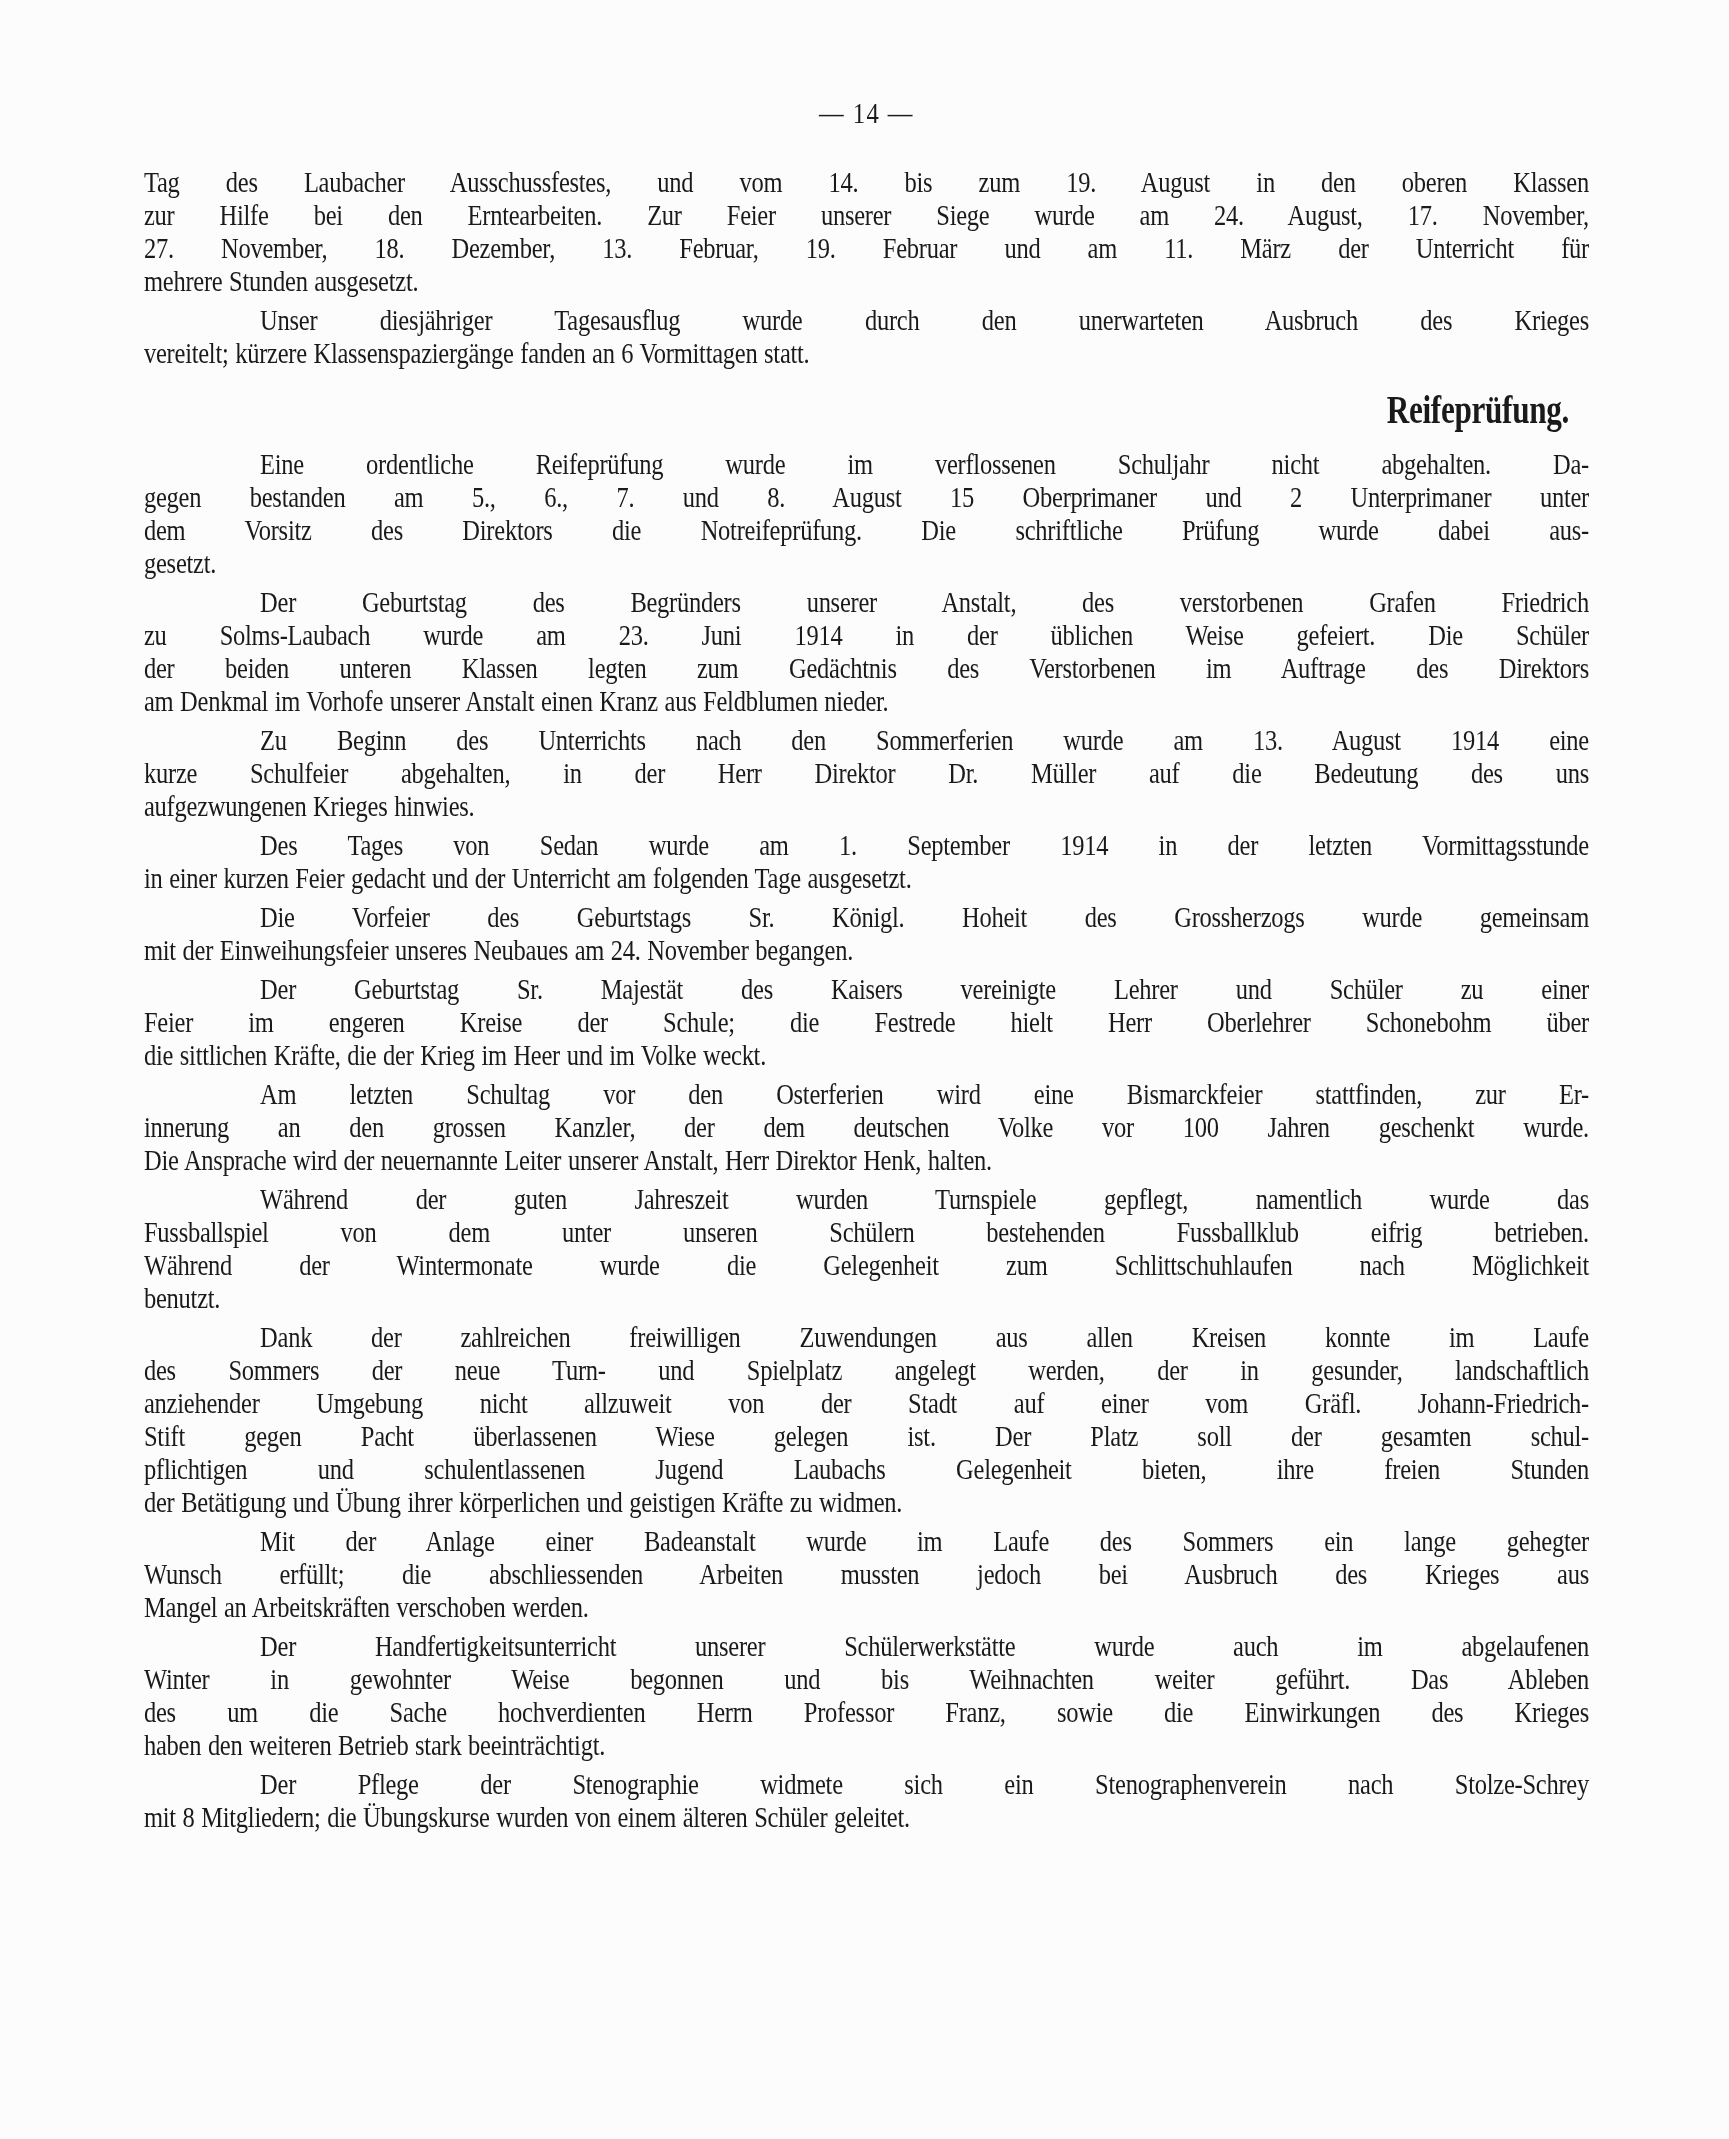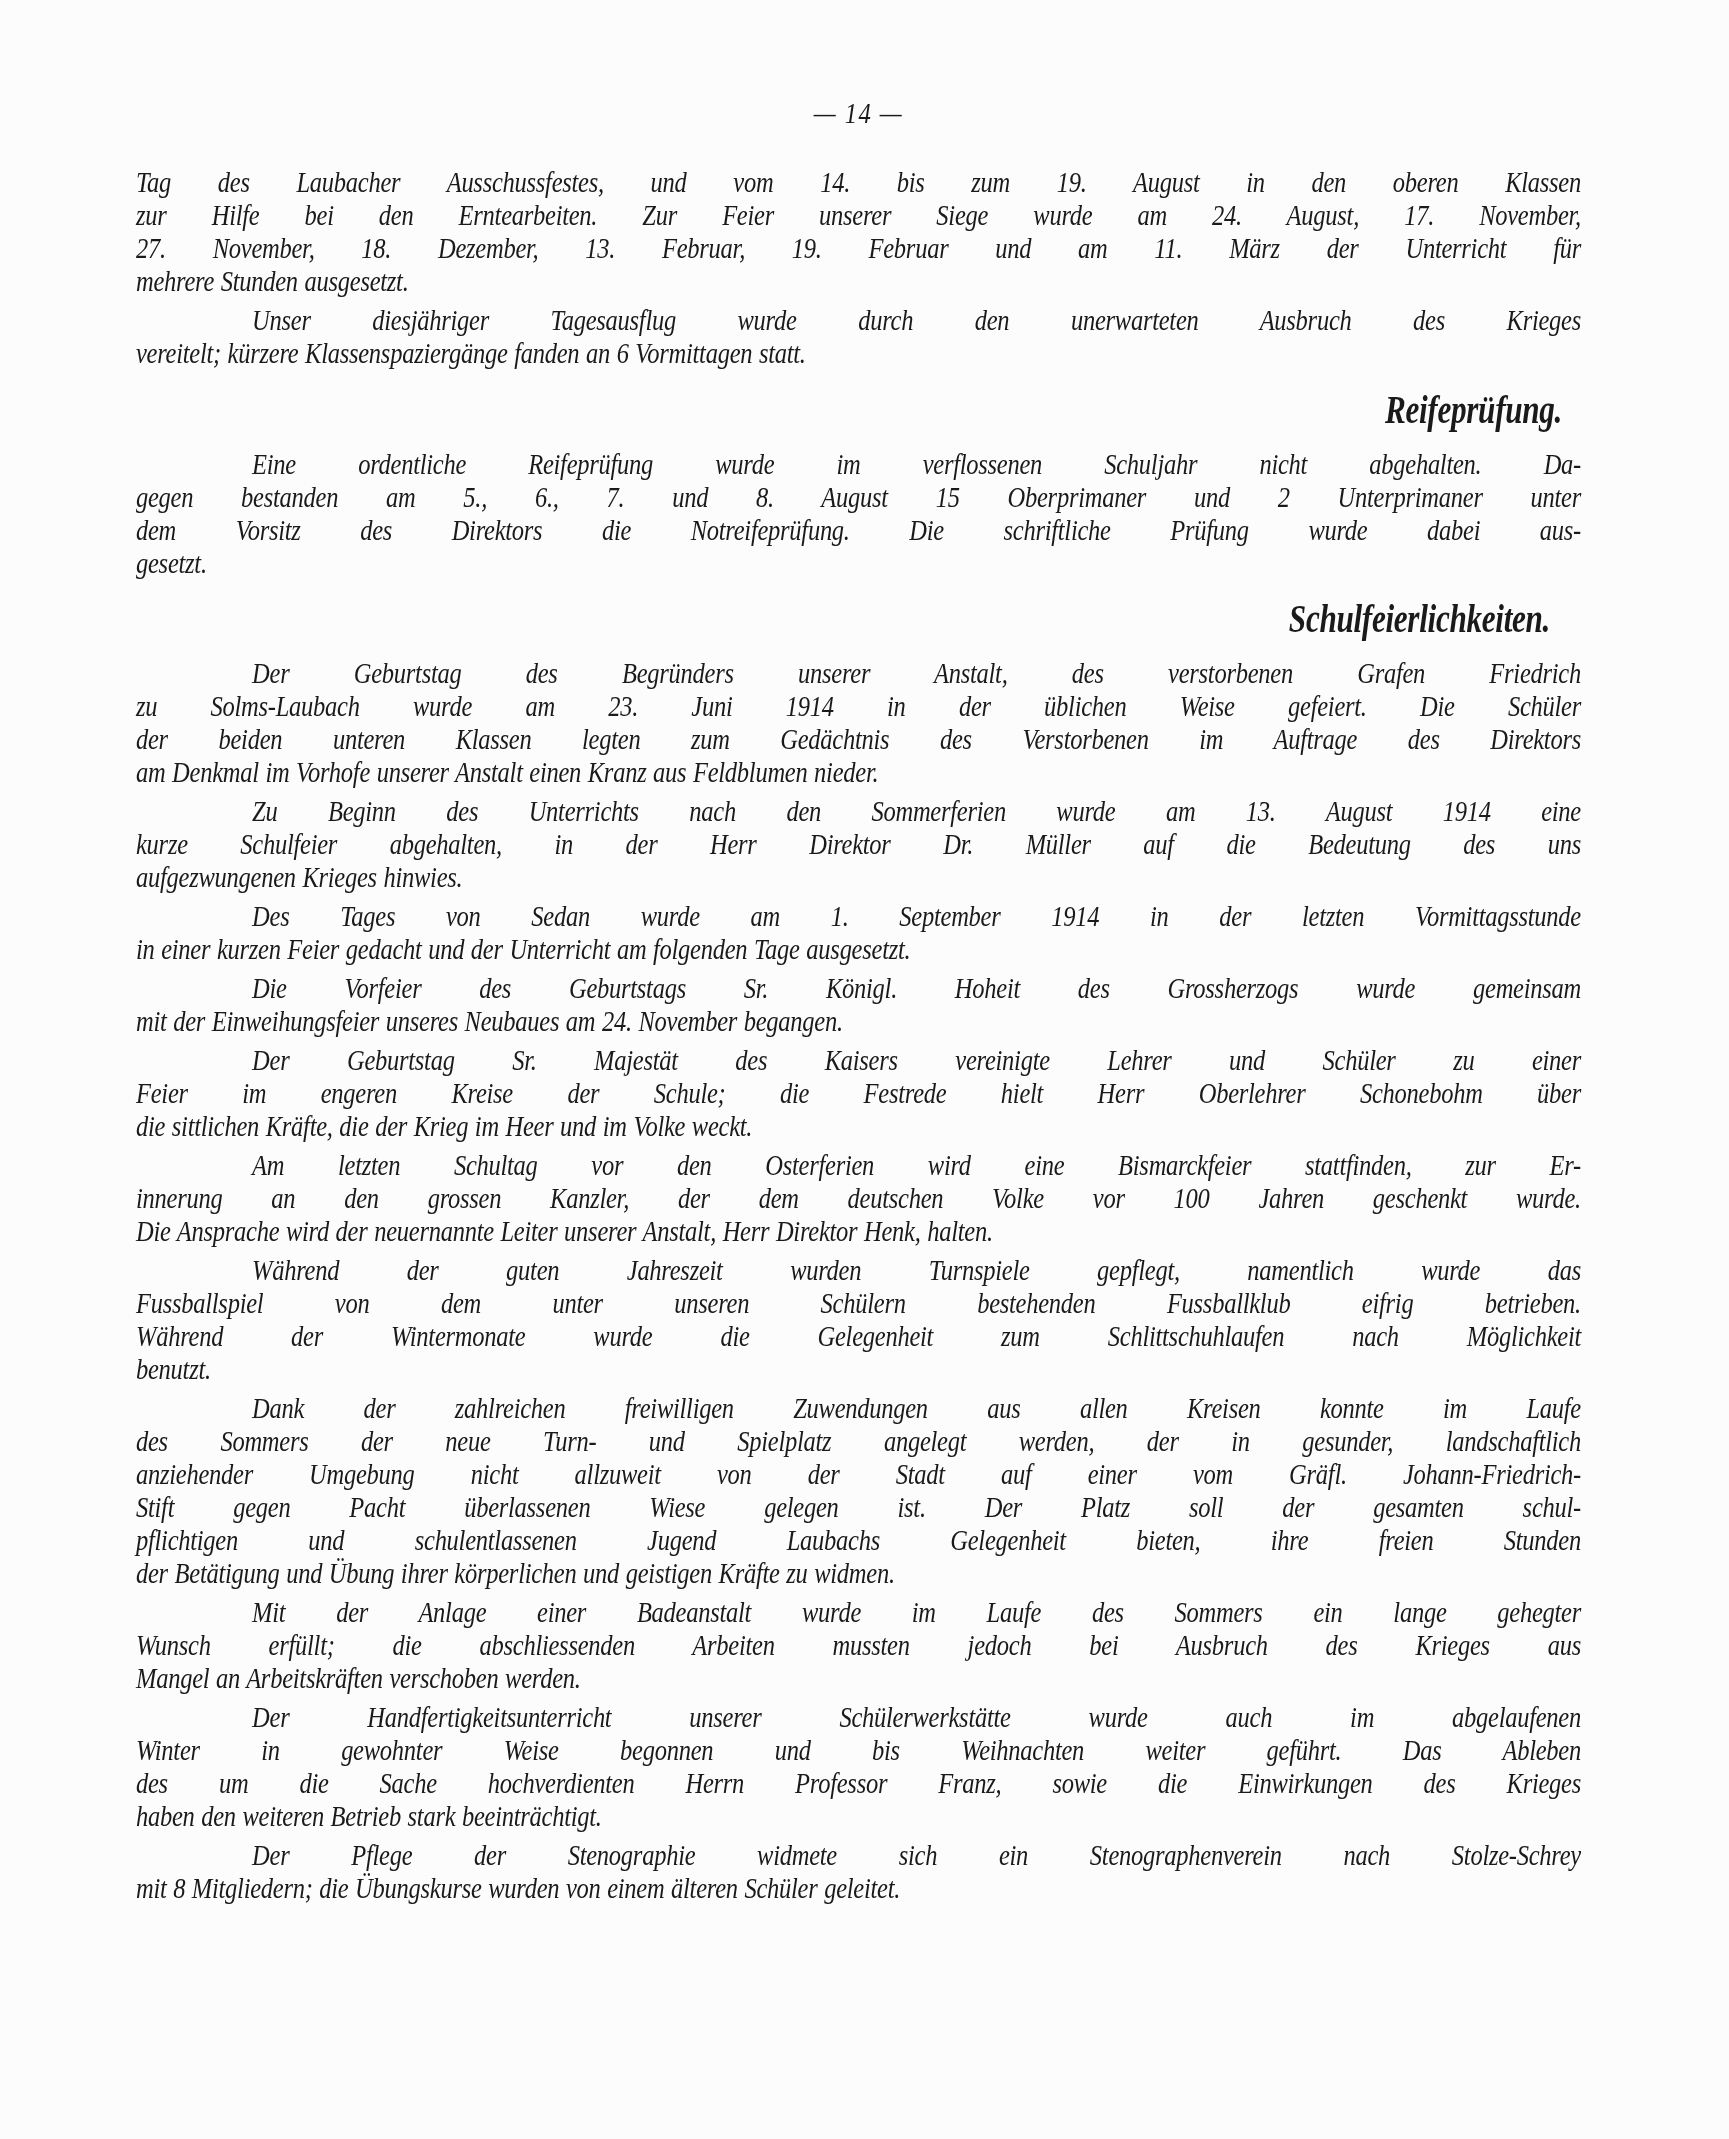--- a/index.html
+++ b/index.html
@@ -10,24 +10,23 @@
     body {
       width: 1729px;
       height: 2139px;
       position: relative;
       overflow: hidden;
       color: #1a1a1a;
       font-family: "Liberation Serif", "DejaVu Serif", serif;
     }
     .page {
       position: absolute;
-      left: 130px;
+      left: 138px;
       top: 86px;
       width: 1457px;
-      font-style: italic;
     }
     .page-number {
       text-align: center;
       font-size: 29px;
       height: 54px;
       line-height: 54px;
       margin-bottom: 26px;
       letter-spacing: 1.7px;
       transform: scaleX(0.85);
     }
@@ -91,21 +90,20 @@
       </div>
       <h2 class="heading"><span>Reifeprüfung.</span></h2>
       <div class="para">
         <div class="cond">
           <span class="line" style="text-indent: 135px;">Eine ordentliche Reifeprüfung wurde im verflossenen Schuljahr nicht abgehalten. Da-</span>
           <span class="line">gegen bestanden am 5., 6., 7. und 8. August 15 Oberprimaner und 2 Unterprimaner unter</span>
           <span class="line">dem Vorsitz des Direktors die Notreifeprüfung. Die schriftliche Prüfung wurde dabei aus-</span>
           <span class="line last">gesetzt.</span>
         </div>
       </div>
-      <h2 class="heading"><span>Schulfeierlichkeiten.</span></h2>
       <div class="para">
         <div class="cond">
           <span class="line" style="text-indent: 135px;">Der Geburtstag des Begründers unserer Anstalt, des verstorbenen Grafen Friedrich</span>
           <span class="line">zu Solms-Laubach wurde am 23. Juni 1914 in der üblichen Weise gefeiert. Die Schüler</span>
           <span class="line">der beiden unteren Klassen legten zum Gedächtnis des Verstorbenen im Auftrage des Direktors</span>
           <span class="line last">am Denkmal im Vorhofe unserer Anstalt einen Kranz aus Feldblumen nieder.</span>
         </div>
       </div>
       <div class="para">
         <div class="cond">

